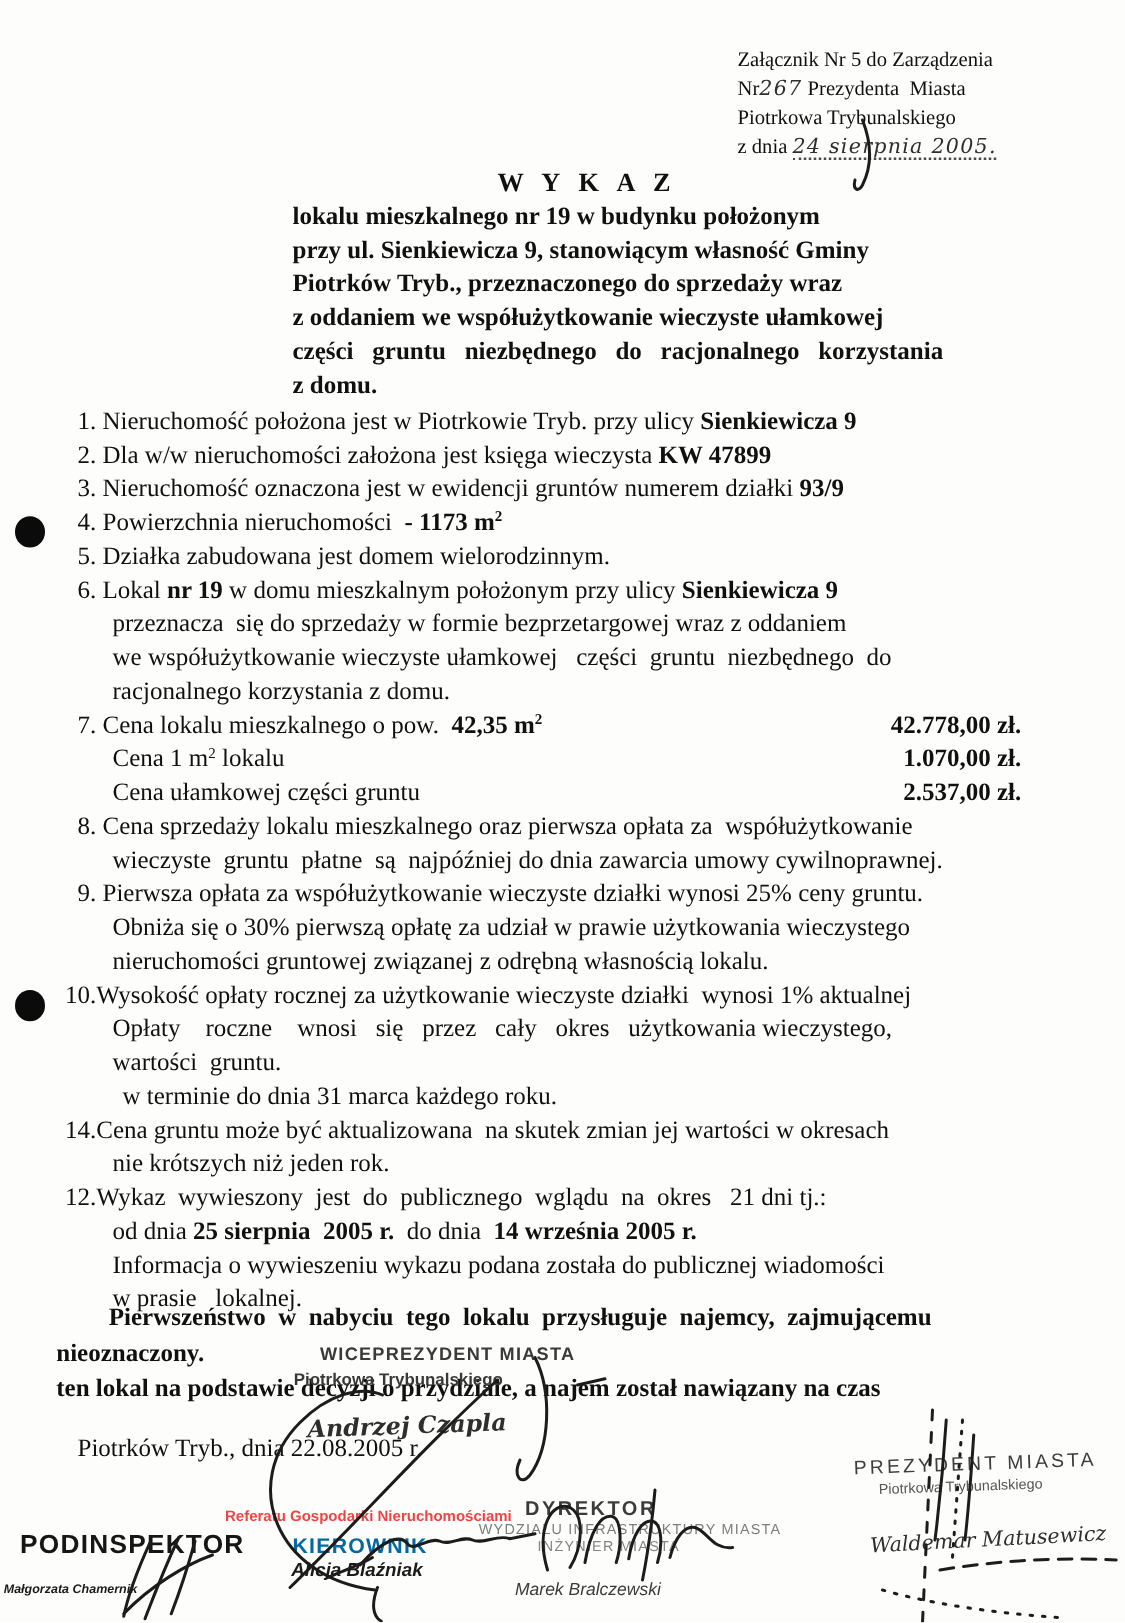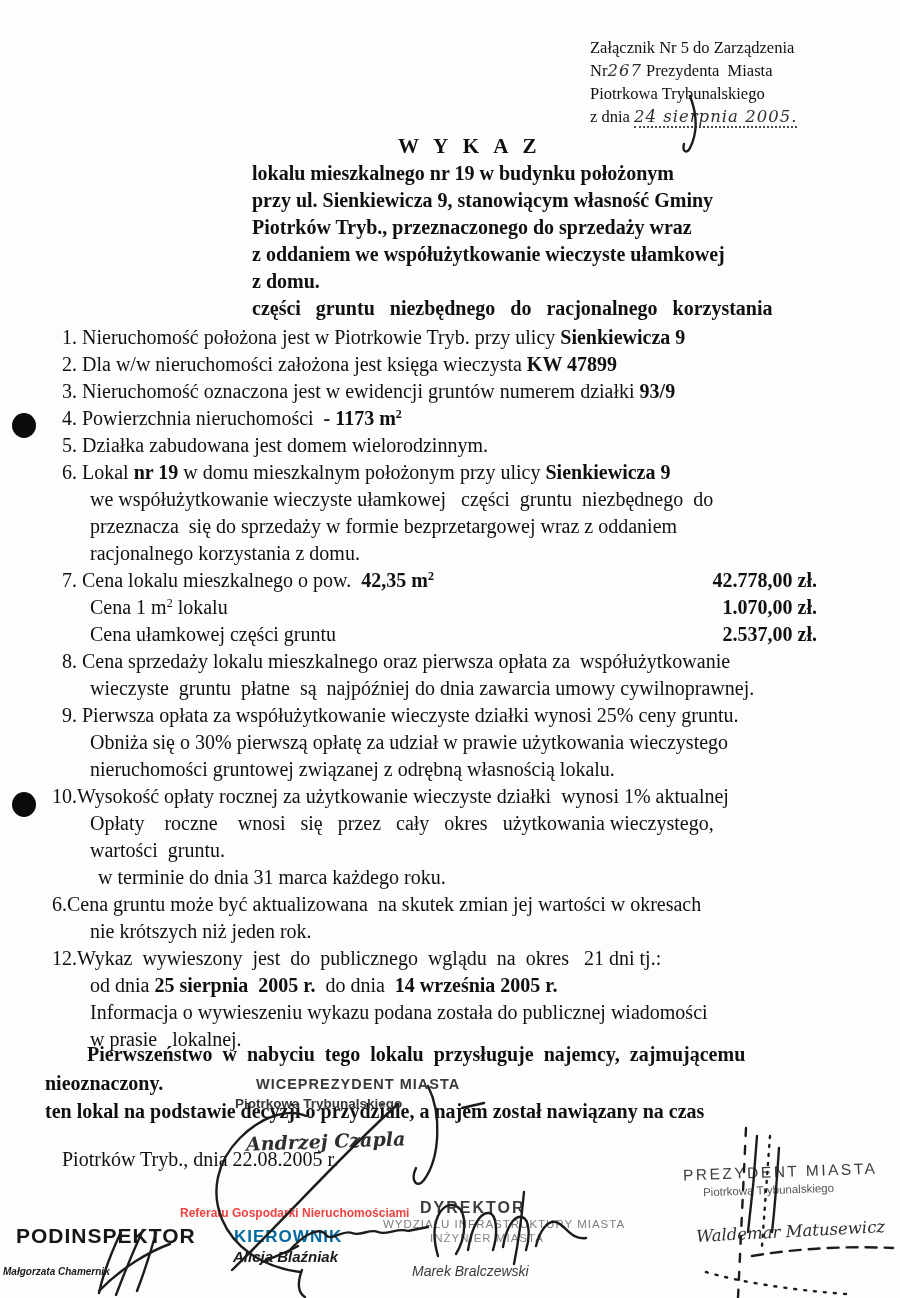--- a/index.html
+++ b/index.html
@@ -11,21 +11,21 @@
   .bs{font-weight:bold;}
   .bs,.ns{font-size:12px;position:relative;top:-7px;}
   .sans{font-family:"Liberation Sans",sans-serif;}
   .hand{font-style:italic;font-family:"DejaVu Serif",serif;color:#2e2e2e;}
 
   #attachment{left:590px;top:36px;font-size:16.5px;line-height:23px;}
   #attachment .hand{letter-spacing:1px;}
   #date-hand{border-bottom:2px dotted #4a4a4a;letter-spacing:2px;}
 
   #doc-title{left:398px;top:134px;font-size:21px;font-weight:bold;letter-spacing:5px;}
-  #subject{left:252px;top:160px;font-size:20px;font-weight:bold;line-height:27px;}
+  #subject{left:234px;top:160px;font-size:20px;font-weight:bold;line-height:27px;}
 
   #list{left:52px;top:312px;font-size:20px;width:846px;margin-top:12px;}
   #list .line{height:27px;line-height:27px;position:relative;}
   .n1{padding-left:10px;}
   .n2{padding-left:0;}
   .cont{padding-left:38px;}
   .cont2{padding-left:46px;}
   .price{position:absolute;left:565px;top:0;width:200px;text-align:right;font-weight:bold;white-space:pre;}
 
   #closing{left:45px;top:1040px;font-size:20px;font-weight:bold;line-height:28.5px;width:834px;}
@@ -70,47 +70,47 @@
     <div class="line"><span>z dnia </span><span id="date-hand" class="hand">24 sierpnia 2005.</span></div>
   </div>
 
   <div id="doc-title" class="abs">W Y K A Z</div>
 
   <div id="subject" class="abs">
     <div class="line">lokalu mieszkalnego nr 19 w budynku położonym</div>
     <div class="line">przy ul. Sienkiewicza 9, stanowiącym własność Gminy</div>
     <div class="line">Piotrków Tryb., przeznaczonego do sprzedaży wraz</div>
     <div class="line">z oddaniem we współużytkowanie wieczyste ułamkowej</div>
+    <div class="line">części   gruntu   niezbędnego   do   racjonalnego   korzystania</div>
     <div class="line">z domu.</div>
-    <div class="line">części   gruntu   niezbędnego   do   racjonalnego   korzystania</div>
   </div>
 
   <div id="list" class="abs">
     <div class="line n1"><span>1. Nieruchomość położona jest w Piotrkowie Tryb. przy ulicy </span><span class="b">Sienkiewicza 9</span></div>
     <div class="line n1"><span>2. Dla w/w nieruchomości założona jest księga wieczysta </span><span class="b">KW 47899</span></div>
     <div class="line n1"><span>3. Nieruchomość oznaczona jest w ewidencji gruntów numerem działki </span><span class="b">93/9</span></div>
     <div class="line n1"><span>4. Powierzchnia nieruchomości  </span><span class="b">- 1173 m</span><span class="bs">2</span></div>
     <div class="line n1"><span>5. Działka zabudowana jest domem wielorodzinnym.</span></div>
     <div class="line n1"><span>6. Lokal </span><span class="b">nr 19</span><span> w domu mieszkalnym położonym przy ulicy </span><span class="b">Sienkiewicza 9</span></div>
+    <div class="line cont"><span>przeznacza  się do sprzedaży w formie bezprzetargowej wraz z oddaniem</span></div>
     <div class="line cont"><span>we współużytkowanie wieczyste ułamkowej   części  gruntu  niezbędnego  do</span></div>
-    <div class="line cont"><span>przeznacza  się do sprzedaży w formie bezprzetargowej wraz z oddaniem</span></div>
     <div class="line cont"><span>racjonalnego korzystania z domu.</span></div>
     <div class="line n1"><span><span>7. Cena lokalu mieszkalnego o pow.  </span><span class="b">42,35 m</span><span class="bs">2</span></span><span class="price">42.778,00 zł.</span></div>
     <div class="line cont"><span><span>Cena 1 m</span><span class="ns">2</span><span> lokalu</span></span><span class="price">1.070,00 zł.</span></div>
     <div class="line cont"><span><span>Cena ułamkowej części gruntu</span></span><span class="price">2.537,00 zł.</span></div>
     <div class="line n1"><span>8. Cena sprzedaży lokalu mieszkalnego oraz pierwsza opłata za  współużytkowanie</span></div>
     <div class="line cont"><span>wieczyste  gruntu  płatne  są  najpóźniej do dnia zawarcia umowy cywilnoprawnej.</span></div>
     <div class="line n1"><span>9. Pierwsza opłata za współużytkowanie wieczyste działki wynosi 25% ceny gruntu.</span></div>
     <div class="line cont"><span>Obniża się o 30% pierwszą opłatę za udział w prawie użytkowania wieczystego</span></div>
     <div class="line cont"><span>nieruchomości gruntowej związanej z odrębną własnością lokalu.</span></div>
     <div class="line n2"><span>10.Wysokość opłaty rocznej za użytkowanie wieczyste działki  wynosi 1% aktualnej</span></div>
     <div class="line cont"><span>Opłaty    roczne    wnosi   się   przez   cały   okres   użytkowania wieczystego,</span></div>
     <div class="line cont"><span>wartości  gruntu.</span></div>
     <div class="line cont2"><span>w terminie do dnia 31 marca każdego roku.</span></div>
-    <div class="line n2"><span>6.Cena gruntu może być aktualizowana  na skutek zmian jej wartości w okresach</span></div>
+    <div class="line n2"><span>14.Cena gruntu może być aktualizowana  na skutek zmian jej wartości w okresach</span></div>
     <div class="line cont"><span>nie krótszych niż jeden rok.</span></div>
     <div class="line n2"><span>12.Wykaz  wywieszony  jest  do  publicznego  wglądu  na  okres   21 dni tj.:</span></div>
     <div class="line cont"><span>od dnia </span><span class="b">25 sierpnia  2005 r.</span><span>  do dnia  </span><span class="b">14 września 2005 r.</span></div>
     <div class="line cont"><span>Informacja o wywieszeniu wykazu podana została do publicznej wiadomości</span></div>
     <div class="line cont"><span>w prasie   lokalnej.</span></div>
   </div>
 
   <div id="closing" class="abs">
     <div class="line c1">Pierwszeństwo  w  nabyciu  tego  lokalu  przysługuje  najemcy,  zajmującemu</div>
     <div class="line">nieoznaczony.</div>

